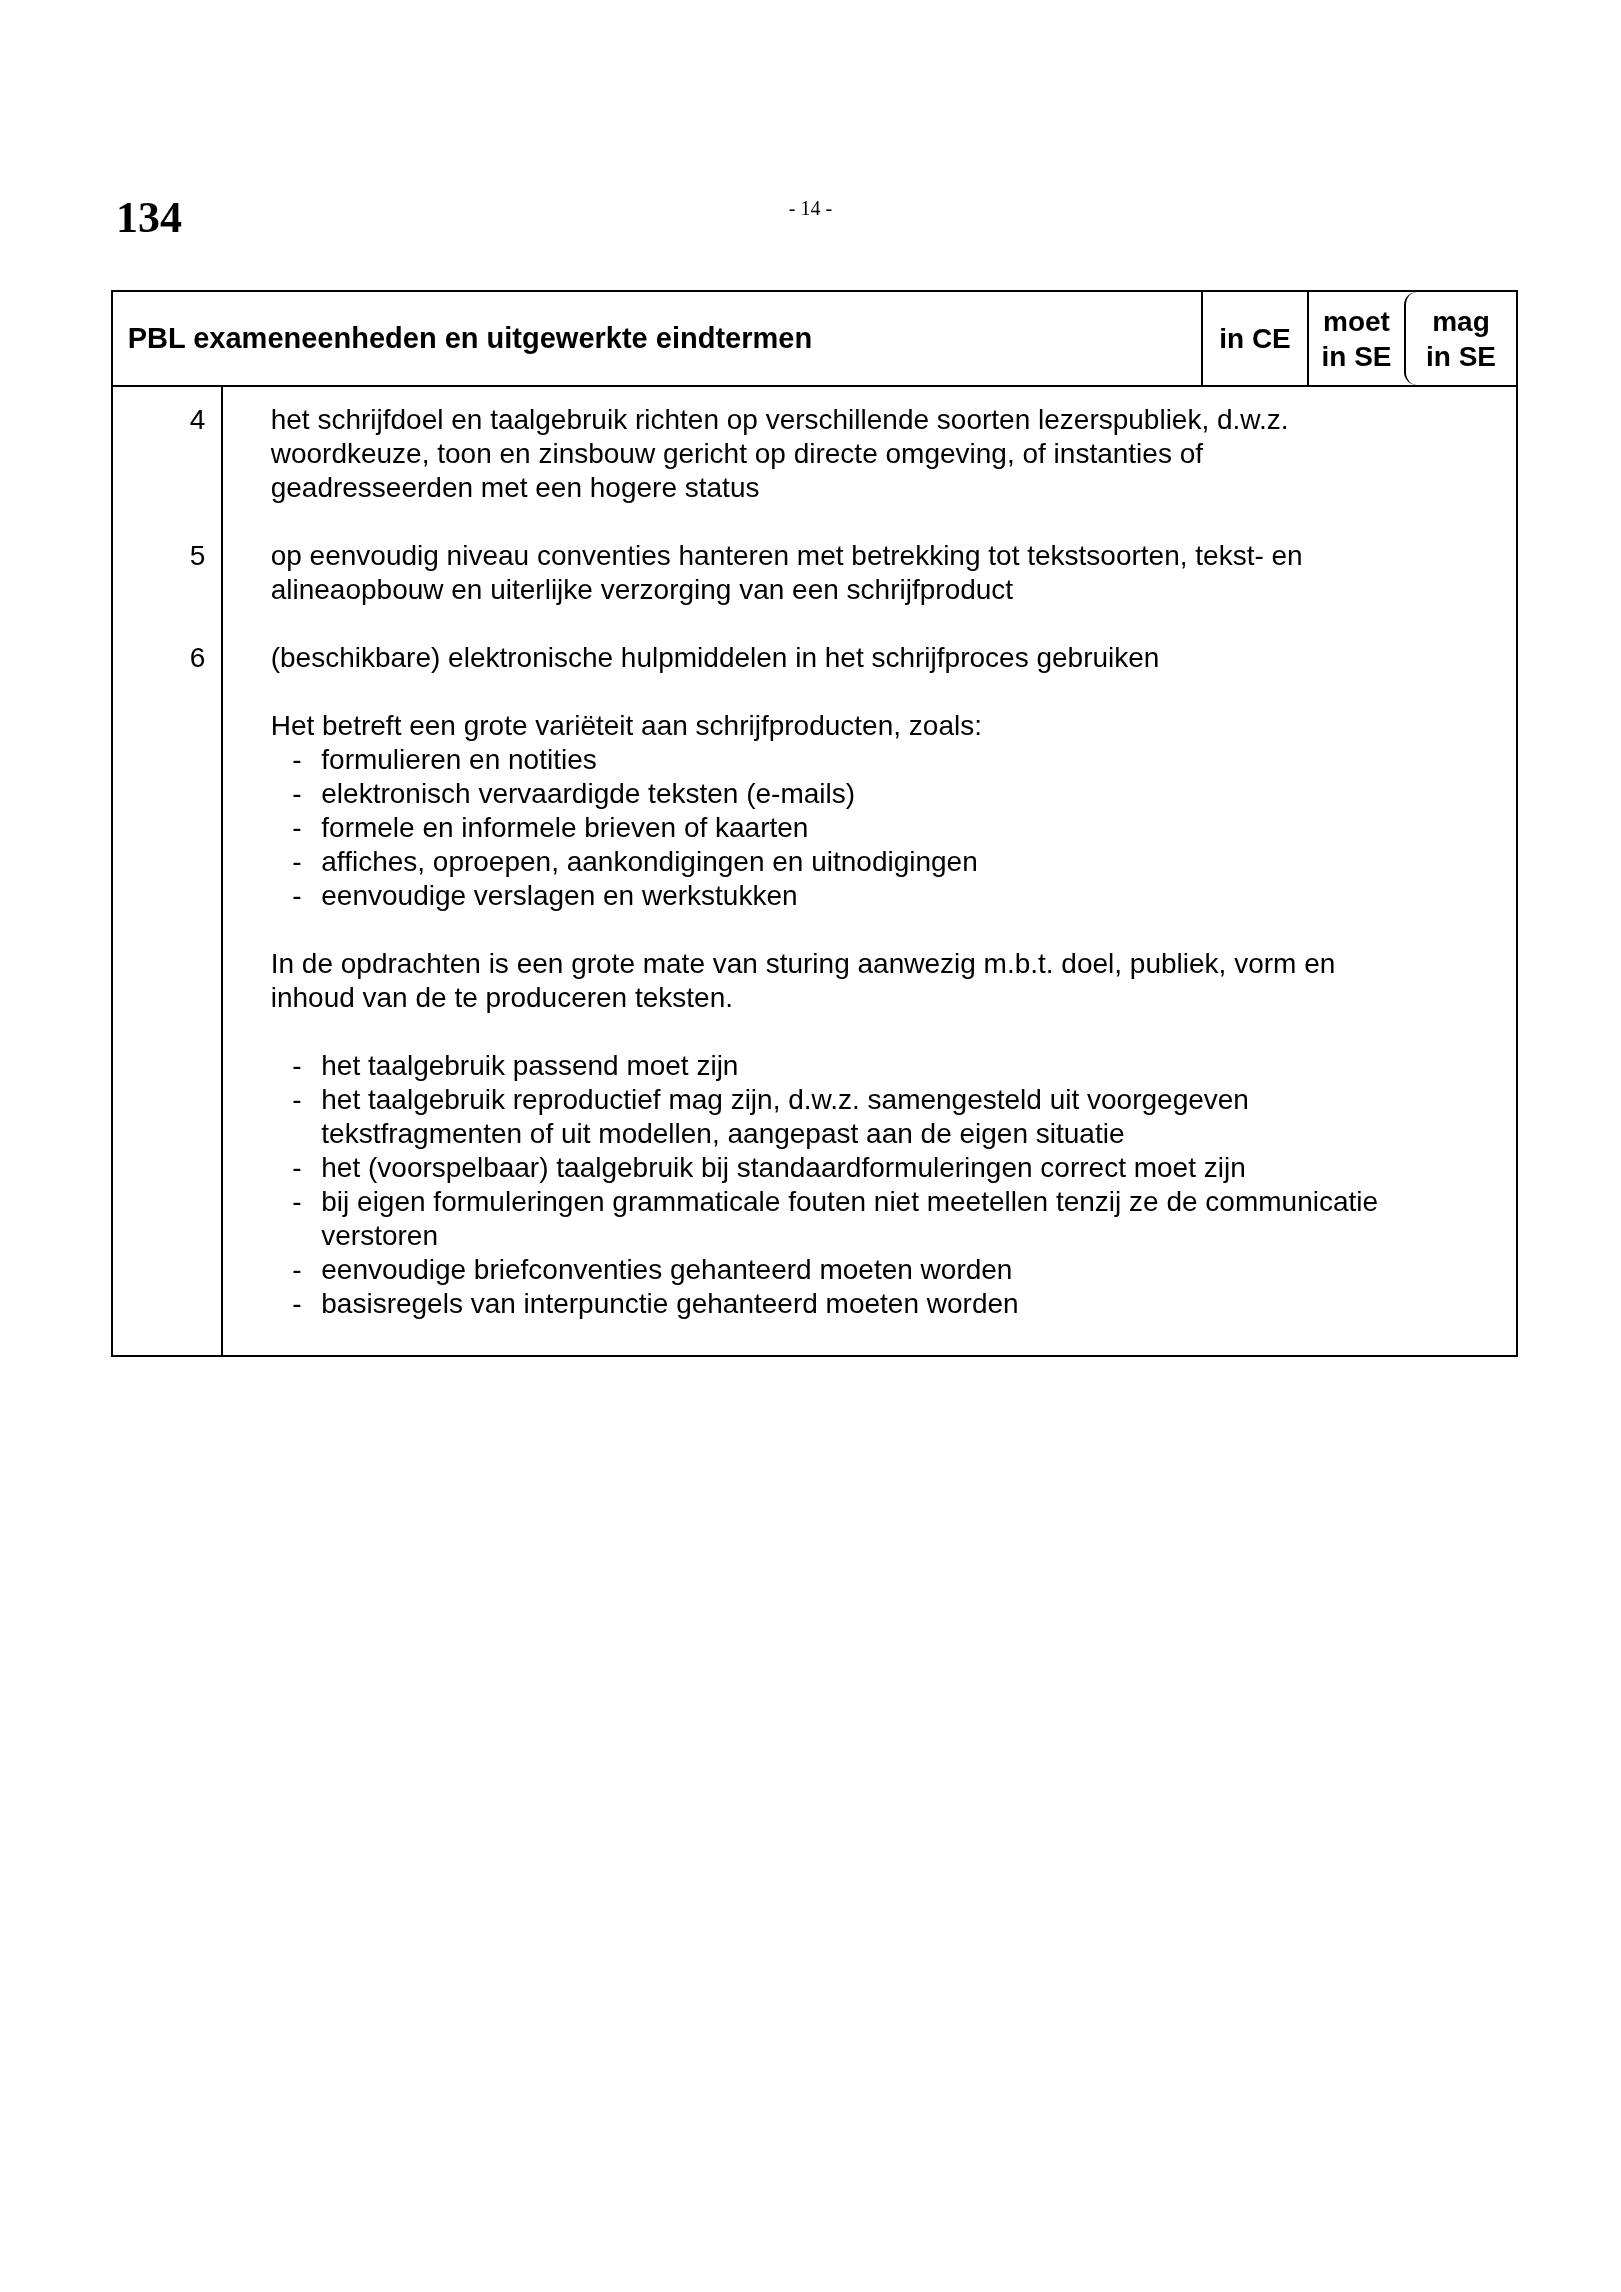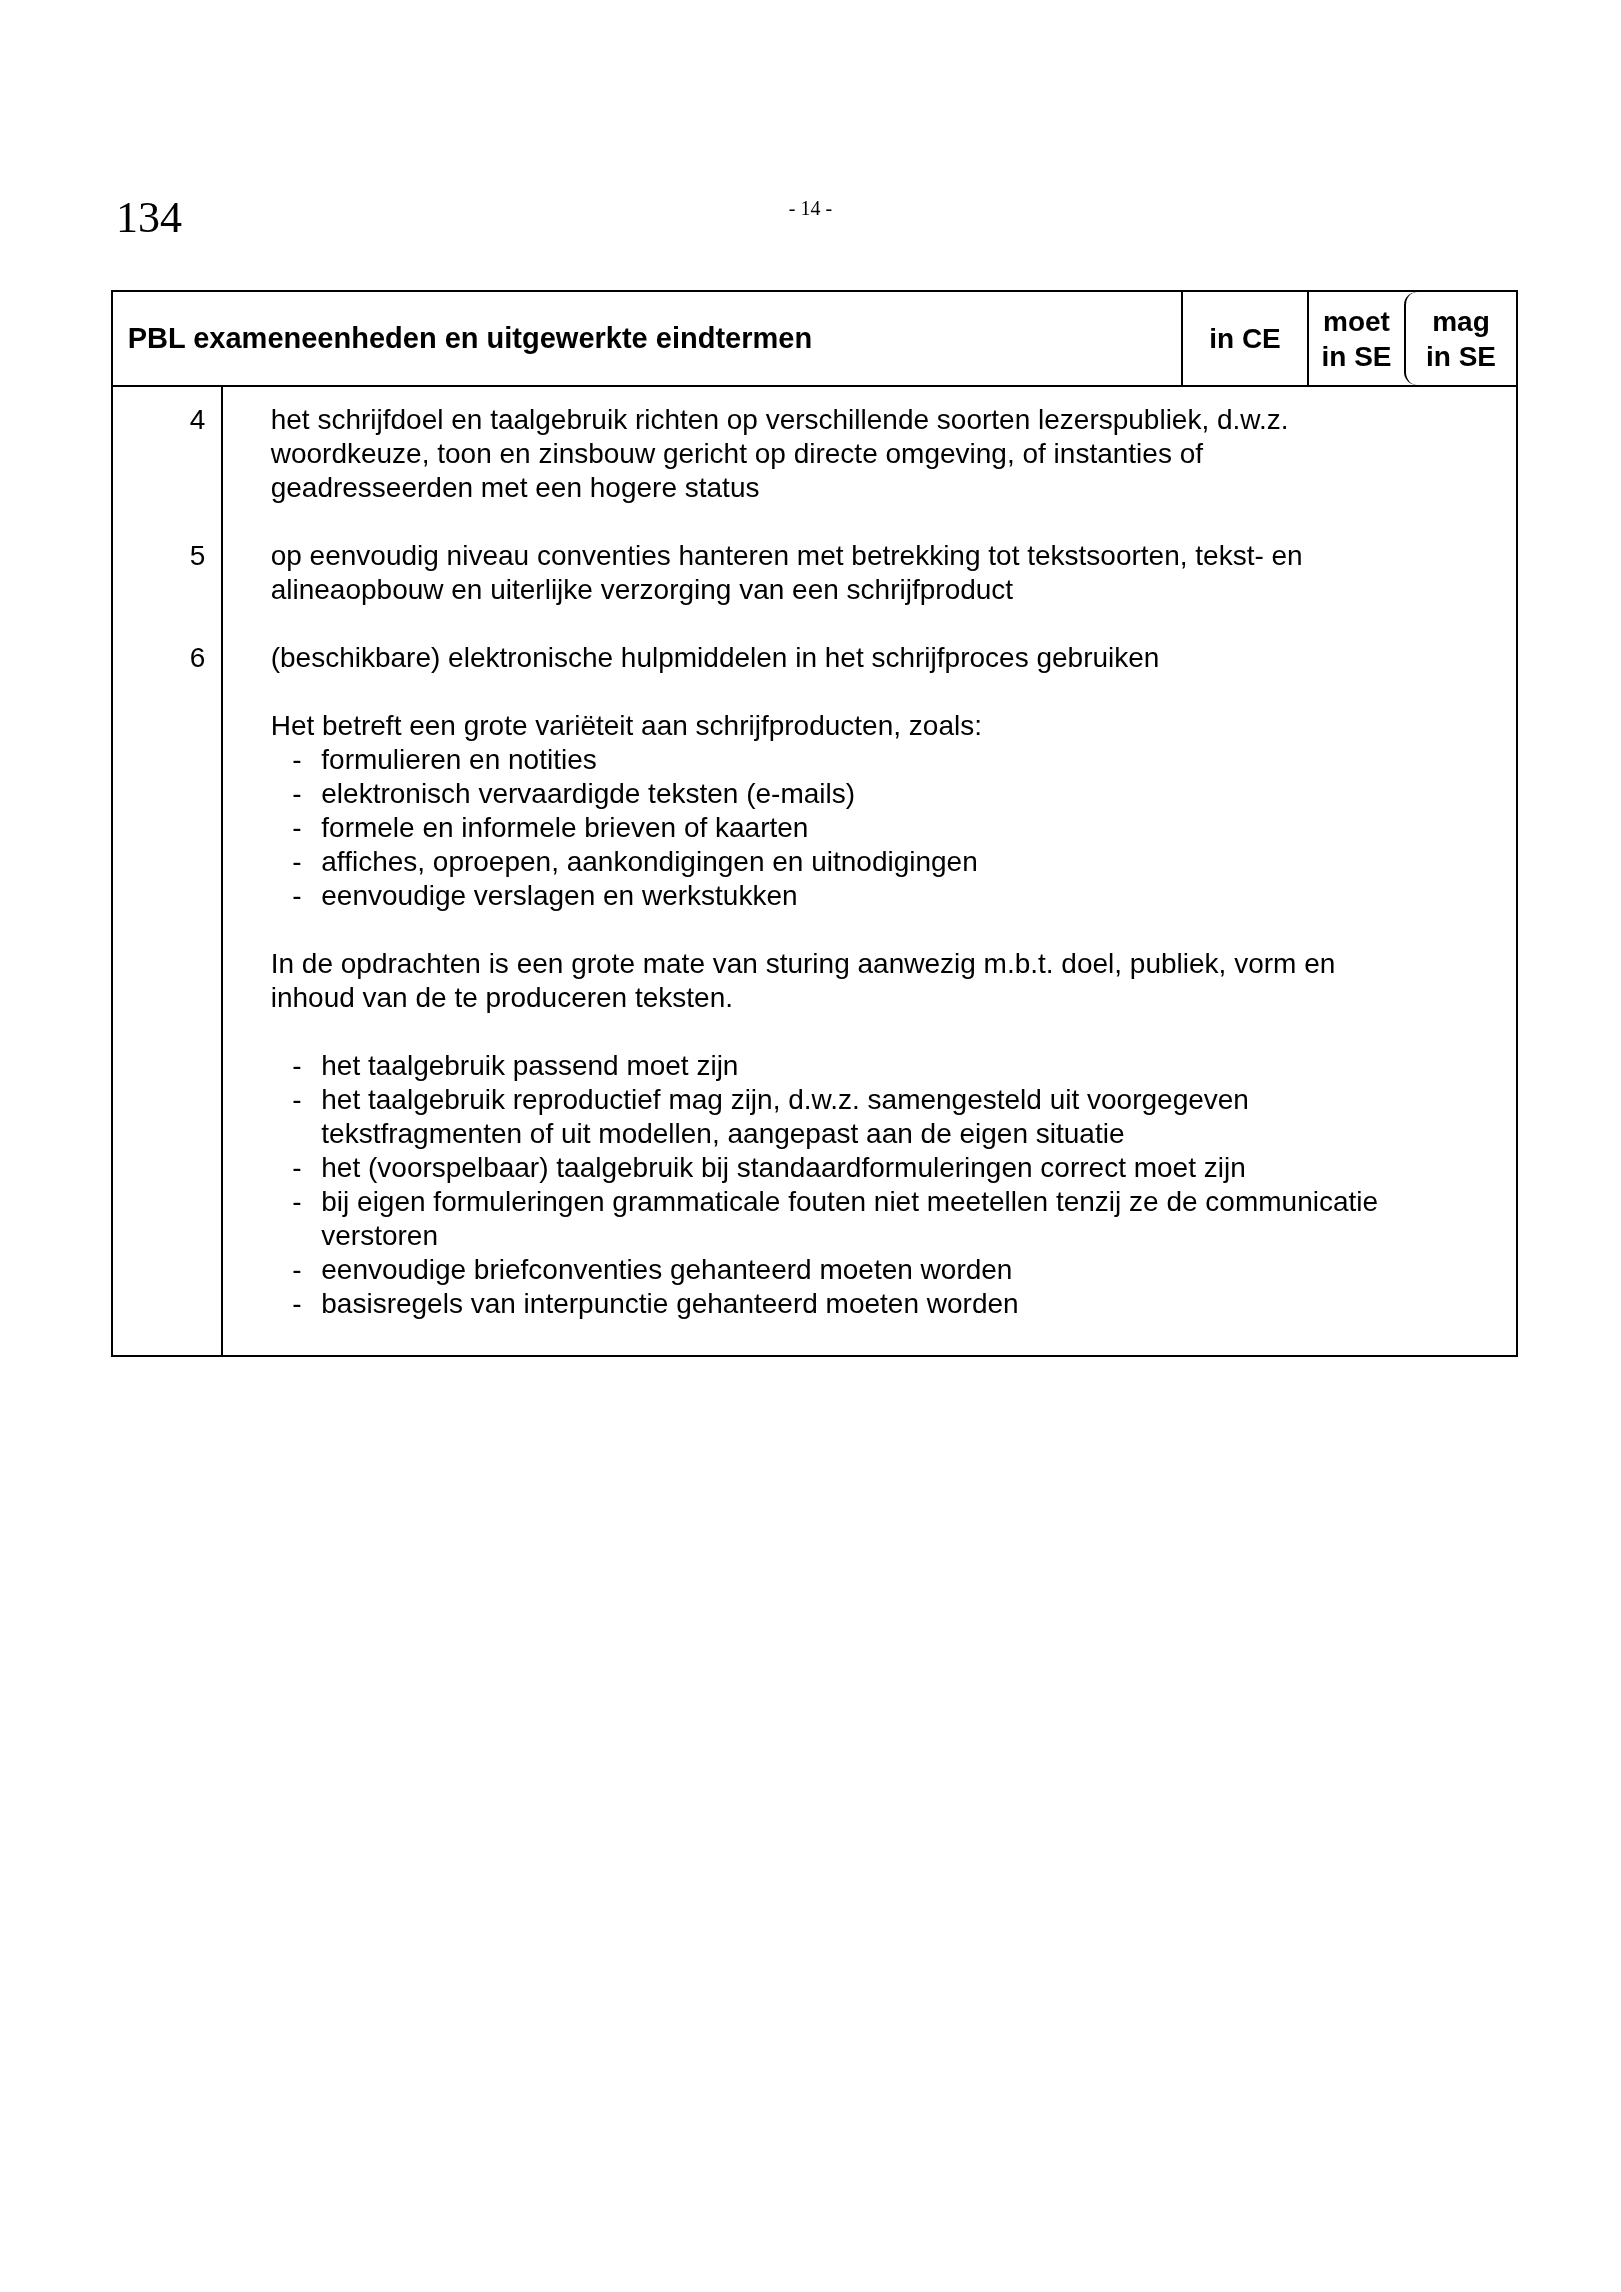--- a/index.html
+++ b/index.html
@@ -7,21 +7,21 @@
     position:relative;
     width:1621px;height:2293px;
     background:#ffffff;
     font-family:"Liberation Sans",sans-serif;
     color:#000;
     overflow:hidden;
   }
   .pgnum-left{
     position:absolute;left:116px;top:196px;
     font-family:"Liberation Serif",serif;
-    font-weight:normal;font-size:44px;line-height:1;
+    font-weight:bold;font-size:44px;line-height:1;
   }
   .pgnum-center{
     position:absolute;left:0;top:198px;width:100%;
     text-align:center;
     font-family:"Liberation Serif",serif;
     font-size:20px;line-height:1;
   }
   .doc-table{
     position:absolute;left:111px;top:290px;width:1407px;
     border:2.9px solid #000;
@@ -38,21 +38,21 @@
     padding-left:14.7px;padding-right:11px;
     font-weight:bold;font-size:29px;
   }
   .th-col{
     display:flex;align-items:center;justify-content:center;
     border-left:2px solid #000;
     font-weight:bold;font-size:28px;line-height:1.25;
     text-align:center;white-space:pre-line;
     box-sizing:border-box;
   }
-  .th-ce{width:126px;}
+  .th-ce{width:106px;}
   .th-moet{width:97px;}
   .th-mag{width:112px;border-radius:13px;}
   .tbody{
     position:relative;
     height:968px;
     box-sizing:border-box;
     padding-top:15.7px;
     font-size:28px;line-height:34px;
   }
   .gutter-line{

